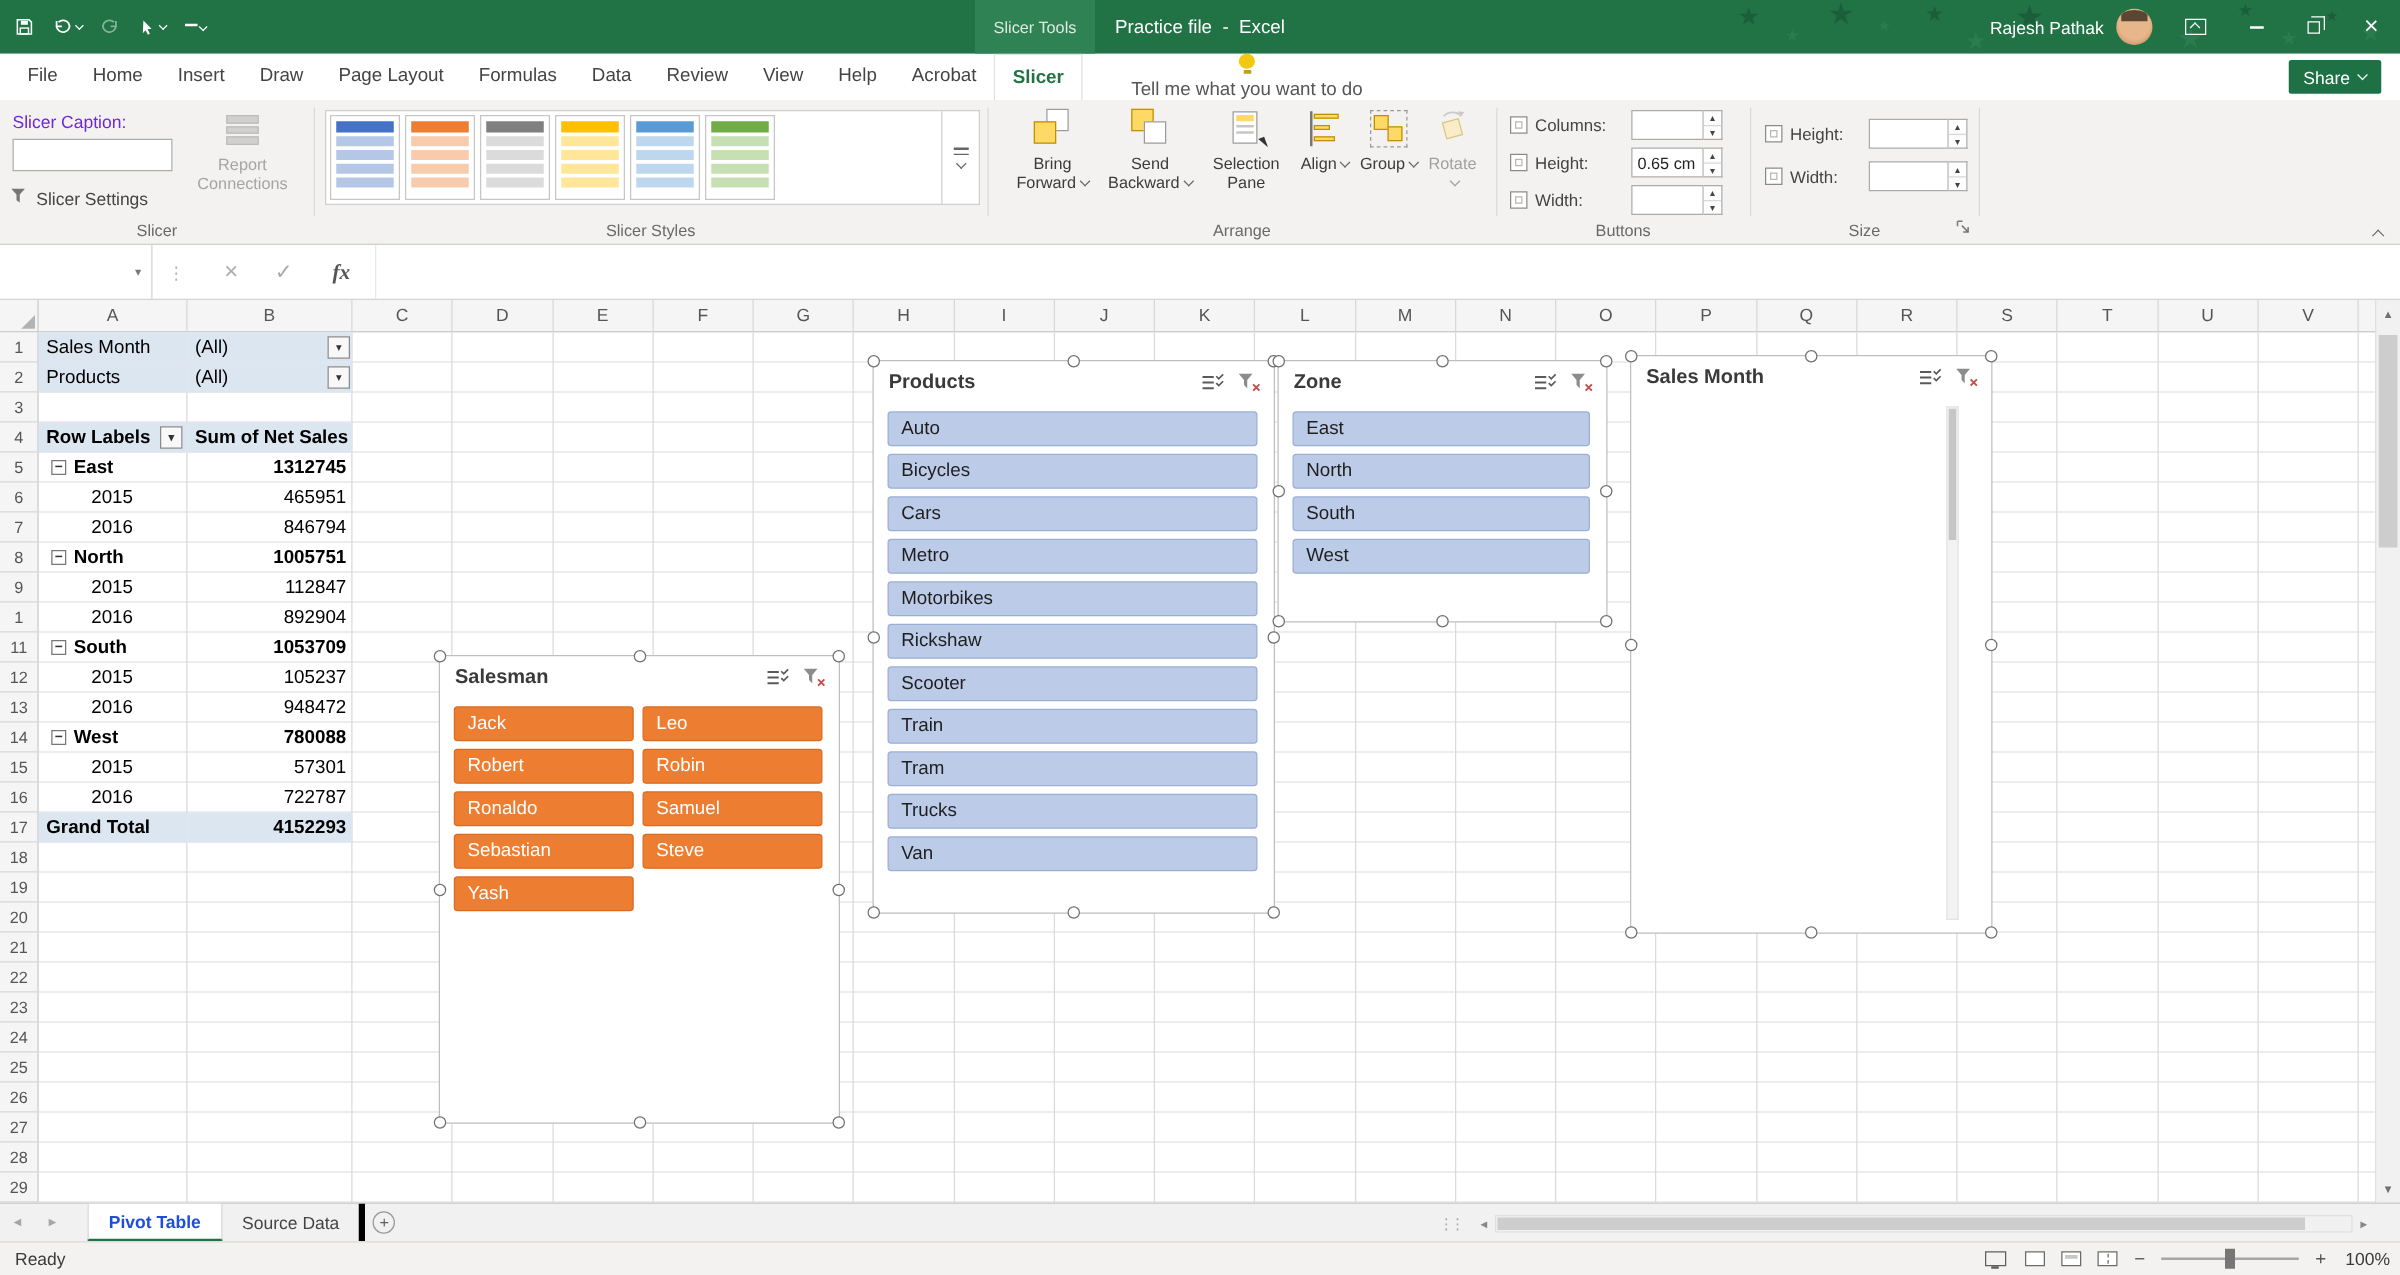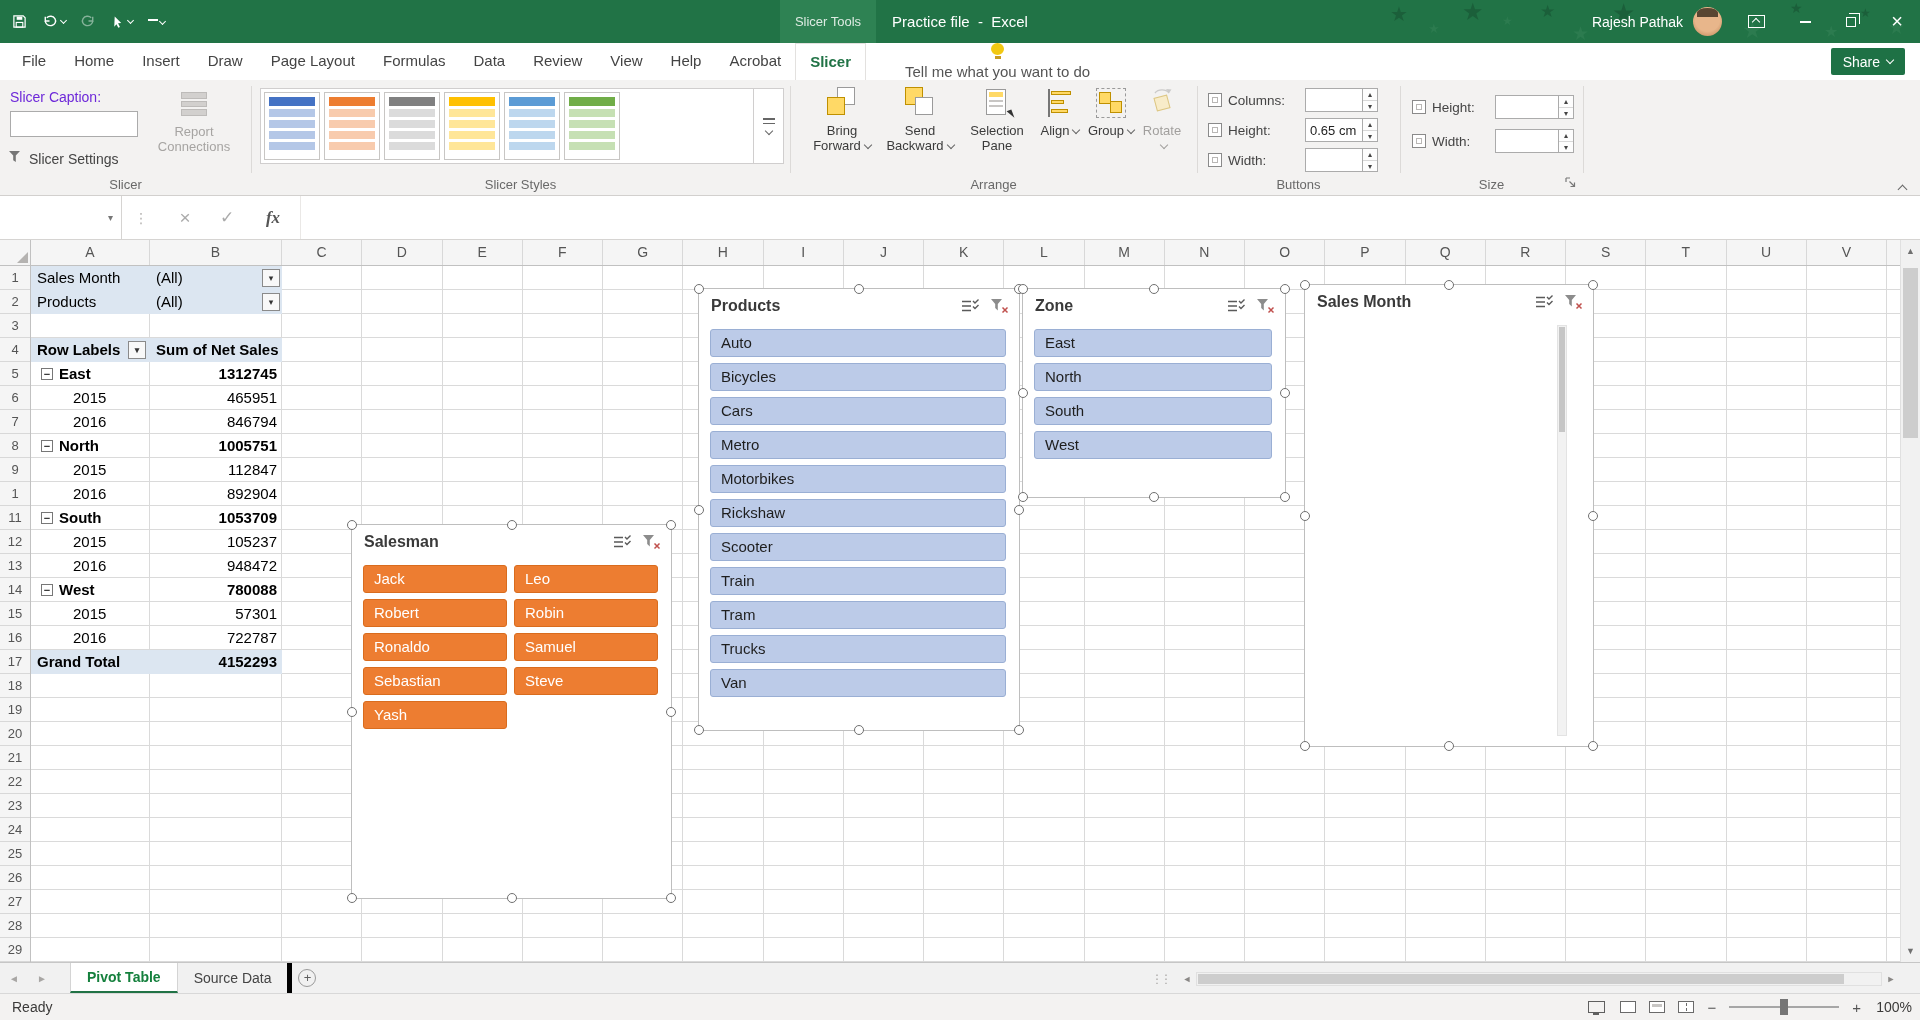--- a/index.html
+++ b/index.html
@@ -134,21 +134,21 @@
   .slicer.orange .sitem{background:#ED7D31;border-color:#D96C1E;color:#fff;}
   .hdl{position:absolute;width:10px;height:10px;background:#fff;border:1px solid #707070;border-radius:50%;transform:translate(-50%,-50%);z-index:6;}
   .sscroll{position:absolute;right:26px;top:40px;width:10px;background:#F2F2F2;border:1px solid #E3E3E3;}
   .sthumbbar{position:absolute;left:1px;right:1px;top:1px;height:105px;background:#C6C6C6;}
 
   
   #tabbar{position:absolute;left:0;top:962px;width:100%;height:31px;background:#F1F1F1;border-top:1px solid #C6C6C6;display:flex;align-items:stretch;}
   .tb-arrow{width:28px;display:flex;align-items:center;justify-content:center;color:#A8A6A4;font-size:10px;}
   #sheet-tab-strip{display:flex;margin-left:14px;}
   .stab{padding:0 16px;display:flex;align-items:center;font-size:14px;color:#444;border-right:5px solid #000000;}
-  .stab.active{background:#fff;color:#15803d;font-weight:700;border:1px solid #D4D4D4;border-top:none;border-bottom:2px solid #217346;}
+  .stab.active{background:#fff;color:#1d4ed8;font-weight:700;border:1px solid #D4D4D4;border-top:none;border-bottom:2px solid #217346;}
   #add-sheet{width:30px;display:flex;align-items:center;justify-content:center;}
   #add-sheet span{width:18px;height:18px;border:1px solid #9a9a9a;border-radius:50%;line-height:16px;text-align:center;font-size:13px;color:#5f5f5f;}
   #tb-dots{position:absolute;left:1151px;top:0;height:31px;display:flex;align-items:center;color:#A8A6A4;letter-spacing:-3px;font-size:12px;}
   #hscroll{position:absolute;left:1178px;right:20px;top:0;height:31px;display:flex;align-items:center;}
   .hs-arrow{width:18px;text-align:center;color:#8A8886;font-size:9px;}
   #hs-track{flex:1;height:14px;background:#F1F1F1;border:1px solid #E0E0E0;position:relative;}
   #hs-thumb{position:absolute;left:1px;top:1px;height:10px;width:646px;background:#CDCDCD;}
 
   
   #statusbar{position:absolute;left:0;top:993px;width:100%;height:27px;background:#F3F2F1;border-top:1px solid #D8D8D8;}

